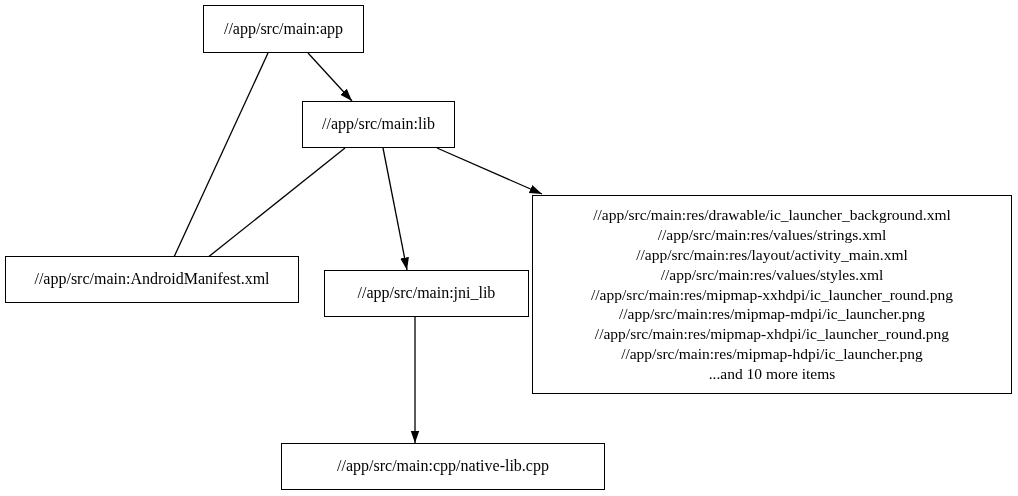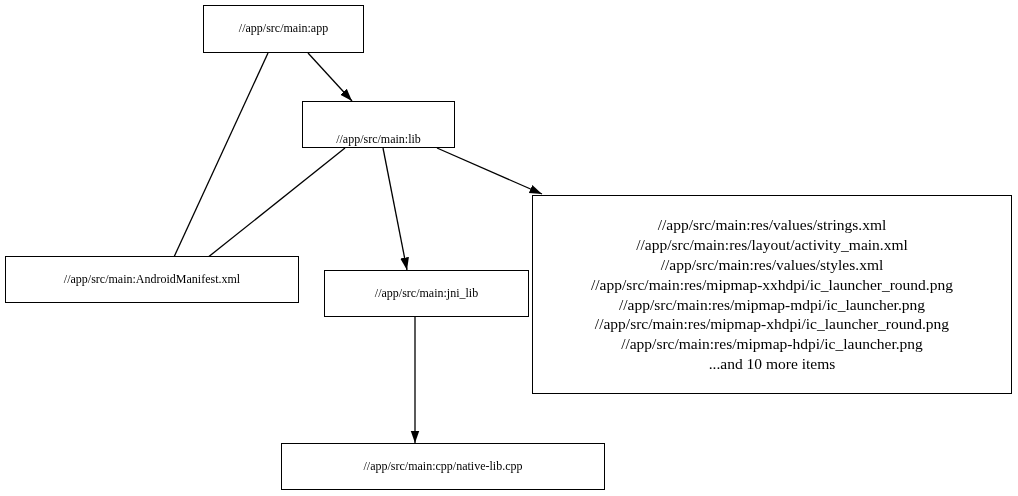--- a/index.html
+++ b/index.html
@@ -25,26 +25,26 @@
   }
   .node {
     position: absolute;
     box-sizing: border-box;
     border: 1.5px solid #000000;
     background: #ffffff;
     display: flex;
     align-items: center;
     justify-content: center;
     text-align: center;
-    font-size: 12px;
+    font-size: 16px;
     line-height: 1.15;
     white-space: nowrap;
   }
   .node-app      { left: 203px; top: 5px;   width: 161px; height: 48px; }
-  .node-lib      { left: 302px; top: 101px; width: 153px; height: 47px; align-items: flex-end; }
+  .node-lib      { left: 302px; top: 101px; width: 153px; height: 47px; }
   .node-manifest { left: 5px;   top: 256px; width: 294px; height: 47px; }
   .node-jni-lib  { left: 324px; top: 270px; width: 205px; height: 47px; }
   .node-native   { left: 281px; top: 443px; width: 324px; height: 47px; }
   .node-resources {
     left: 532px; top: 195px; width: 480px; height: 199px;
     flex-direction: column;
     font-size: 15.5px;
     line-height: 19.8px;
   }
   .res-line { white-space: nowrap; }
@@ -78,20 +78,21 @@
 
   <div class="node node-manifest">
     <span>//app/src/main:AndroidManifest.xml</span>
   </div>
 
   <div class="node node-jni-lib">
     <span>//app/src/main:jni_lib</span>
   </div>
 
   <div class="node node-resources">
+    <div class="res-line">//app/src/main:res/drawable/ic_launcher_background.xml</div>
     <div class="res-line">//app/src/main:res/values/strings.xml</div>
     <div class="res-line">//app/src/main:res/layout/activity_main.xml</div>
     <div class="res-line">//app/src/main:res/values/styles.xml</div>
     <div class="res-line">//app/src/main:res/mipmap-xxhdpi/ic_launcher_round.png</div>
     <div class="res-line">//app/src/main:res/mipmap-mdpi/ic_launcher.png</div>
     <div class="res-line">//app/src/main:res/mipmap-xhdpi/ic_launcher_round.png</div>
     <div class="res-line">//app/src/main:res/mipmap-hdpi/ic_launcher.png</div>
     <div class="res-line">...and 10 more items</div>
   </div>
 

